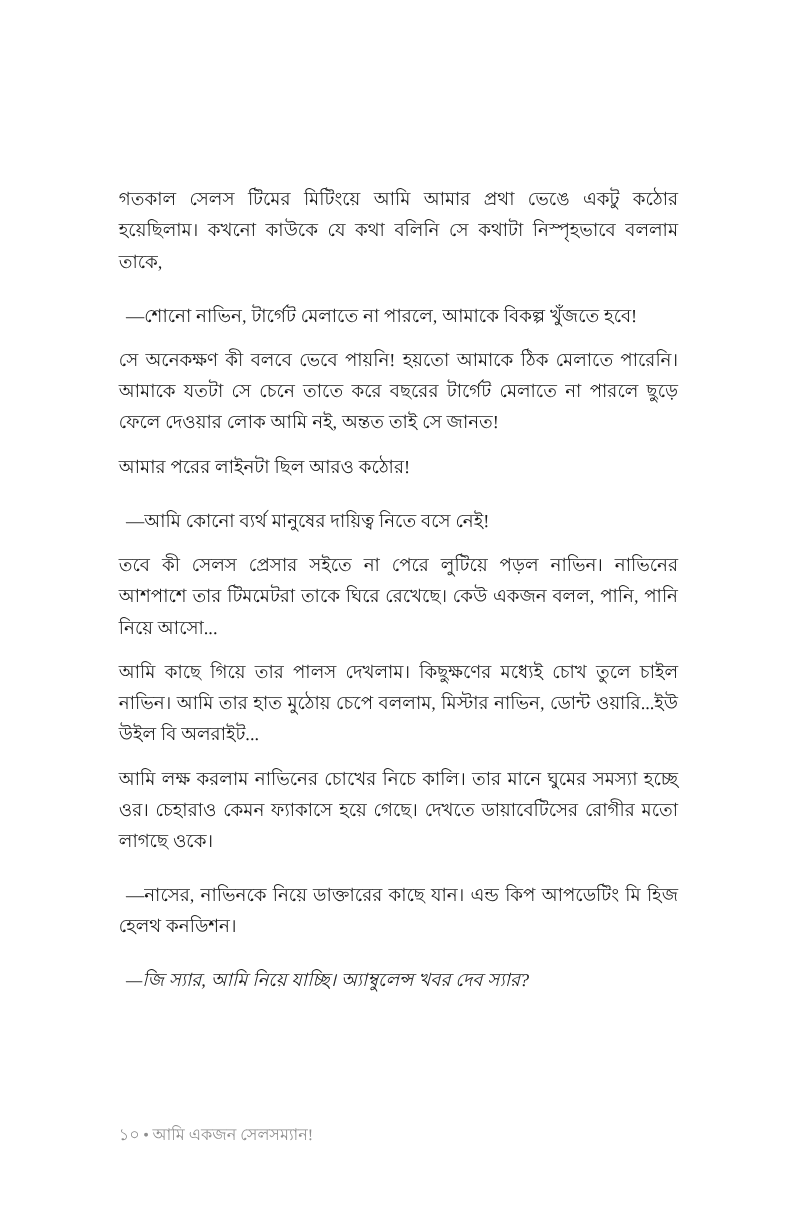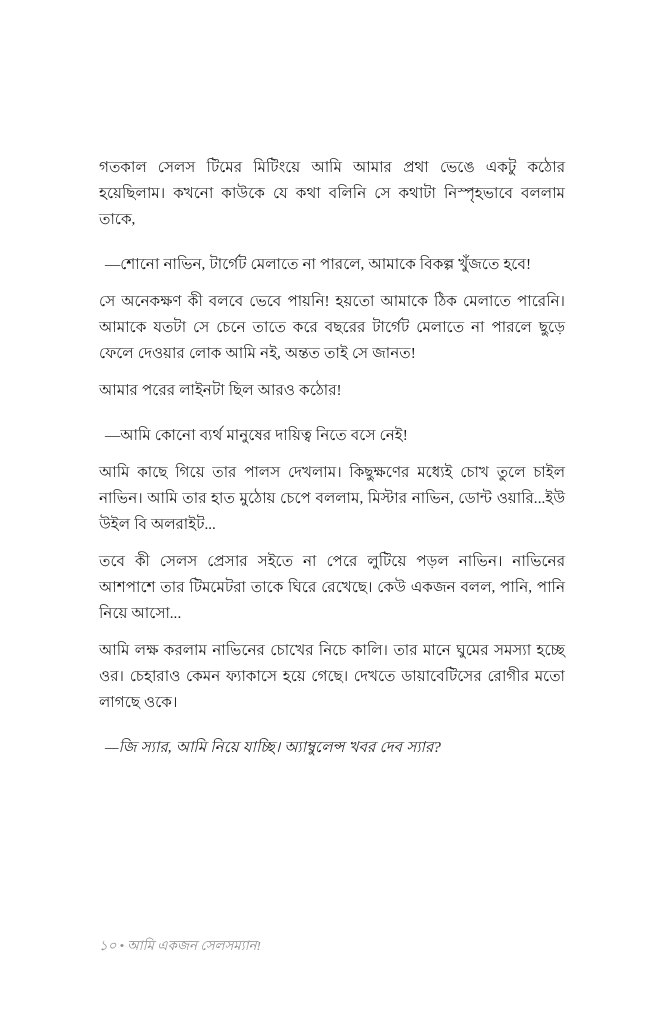--- a/index.html
+++ b/index.html
@@ -45,21 +45,20 @@
   .footer {
     position: absolute;
     left: 99px;
     top: 936px;
     width: 466px;
     font-size: 13.4px;
     line-height: 20px;
     color: #8e8e8e;
     text-align: left;
     white-space: nowrap;
-    font-style: italic;
   }
   .footer .pagenum {
     display: inline;
   }
   .footer .sep {
     display: inline;
     padding: 0 3px;
   }
   .footer .booktitle {
     display: inline;
@@ -69,23 +68,24 @@
 <body>
 
 <div class="page" style="background: rgb(255, 255, 255);">
 
   <div class="text-block">
       <p class="para" style="color: rgb(27, 27, 27); margin-top: 42px;">গতকাল সেলস টিমের মিটিংয়ে আমি আমার প্রথা ভেঙে একটু কঠোর হয়েছিলাম। কখনো কাউকে যে কথা বলিনি সে কথাটা নিস্পৃহভাবে বললাম তাকে,</p>
       <p class="para dialogue" style="color: rgb(27, 27, 27);">—শোনো নাভিন, টার্গেট মেলাতে না পারলে, আমাকে বিকল্প খুঁজতে হবে!</p>
       <p class="para" style="color: rgb(27, 27, 27);">সে অনেকক্ষণ কী বলবে ভেবে পায়নি! হয়তো আমাকে ঠিক মেলাতে পারেনি। আমাকে যতটা সে চেনে তাতে করে বছরের টার্গেট মেলাতে না পারলে ছুড়ে ফেলে দেওয়ার লোক আমি নই, অন্তত তাই সে জানত!</p>
       <p class="para" style="color: rgb(27, 27, 27);">আমার পরের লাইনটা ছিল আরও কঠোর!</p>
       <p class="para dialogue" style="color: rgb(27, 27, 27);">—আমি কোনো ব্যর্থ মানুষের দায়িত্ব নিতে বসে নেই!</p>
+      <p class="para" style="color: rgb(27, 27, 27);">তবে কী সেলস প্রেসার সইতে না পেরে লুটিয়ে পড়ল নাভিন। নাভিনের আশপাশে তার টিমমেটরা তাকে ঘিরে রেখেছে। কেউ একজন বলল, পানি, পানি নিয়ে আসো...</p>
       <p class="para" style="color: rgb(27, 27, 27);">আমি কাছে গিয়ে তার পালস দেখলাম। কিছুক্ষণের মধ্যেই চোখ তুলে চাইল নাভিন। আমি তার হাত মুঠোয় চেপে বললাম, মিস্টার নাভিন, ডোন্ট ওয়ারি...ইউ উইল বি অলরাইট...</p>
-      <p class="para" style="color: rgb(27, 27, 27);">তবে কী সেলস প্রেসার সইতে না পেরে লুটিয়ে পড়ল নাভিন। নাভিনের আশপাশে তার টিমমেটরা তাকে ঘিরে রেখেছে। কেউ একজন বলল, পানি, পানি নিয়ে আসো...</p>
       <p class="para" style="color: rgb(27, 27, 27);">আমি লক্ষ করলাম নাভিনের চোখের নিচে কালি। তার মানে ঘুমের সমস্যা হচ্ছে ওর। চেহারাও কেমন ফ্যাকাসে হয়ে গেছে। দেখতে ডায়াবেটিসের রোগীর মতো লাগছে ওকে।</p>
+      <p class="para dialogue" style="color: rgb(27, 27, 27);">—নাসের, নাভিনকে নিয়ে ডাক্তারের কাছে যান। এন্ড কিপ আপডেটিং মি হিজ হেলথ কনডিশন।</p>
       <p class="para dialogue" style="color: rgb(27, 27, 27); font-style: italic;">—জি স্যার, আমি নিয়ে যাচ্ছি। অ্যাম্বুলেন্স খবর দেব স্যার?</p>
     </div>
 
   <div class="footer" style="color: rgb(142, 142, 142);">
     <span class="pagenum">১০</span><span class="sep">•</span><span class="booktitle">আমি একজন সেলসম্যান!</span>
   </div>
 
 </div>
 
 </body></html>

